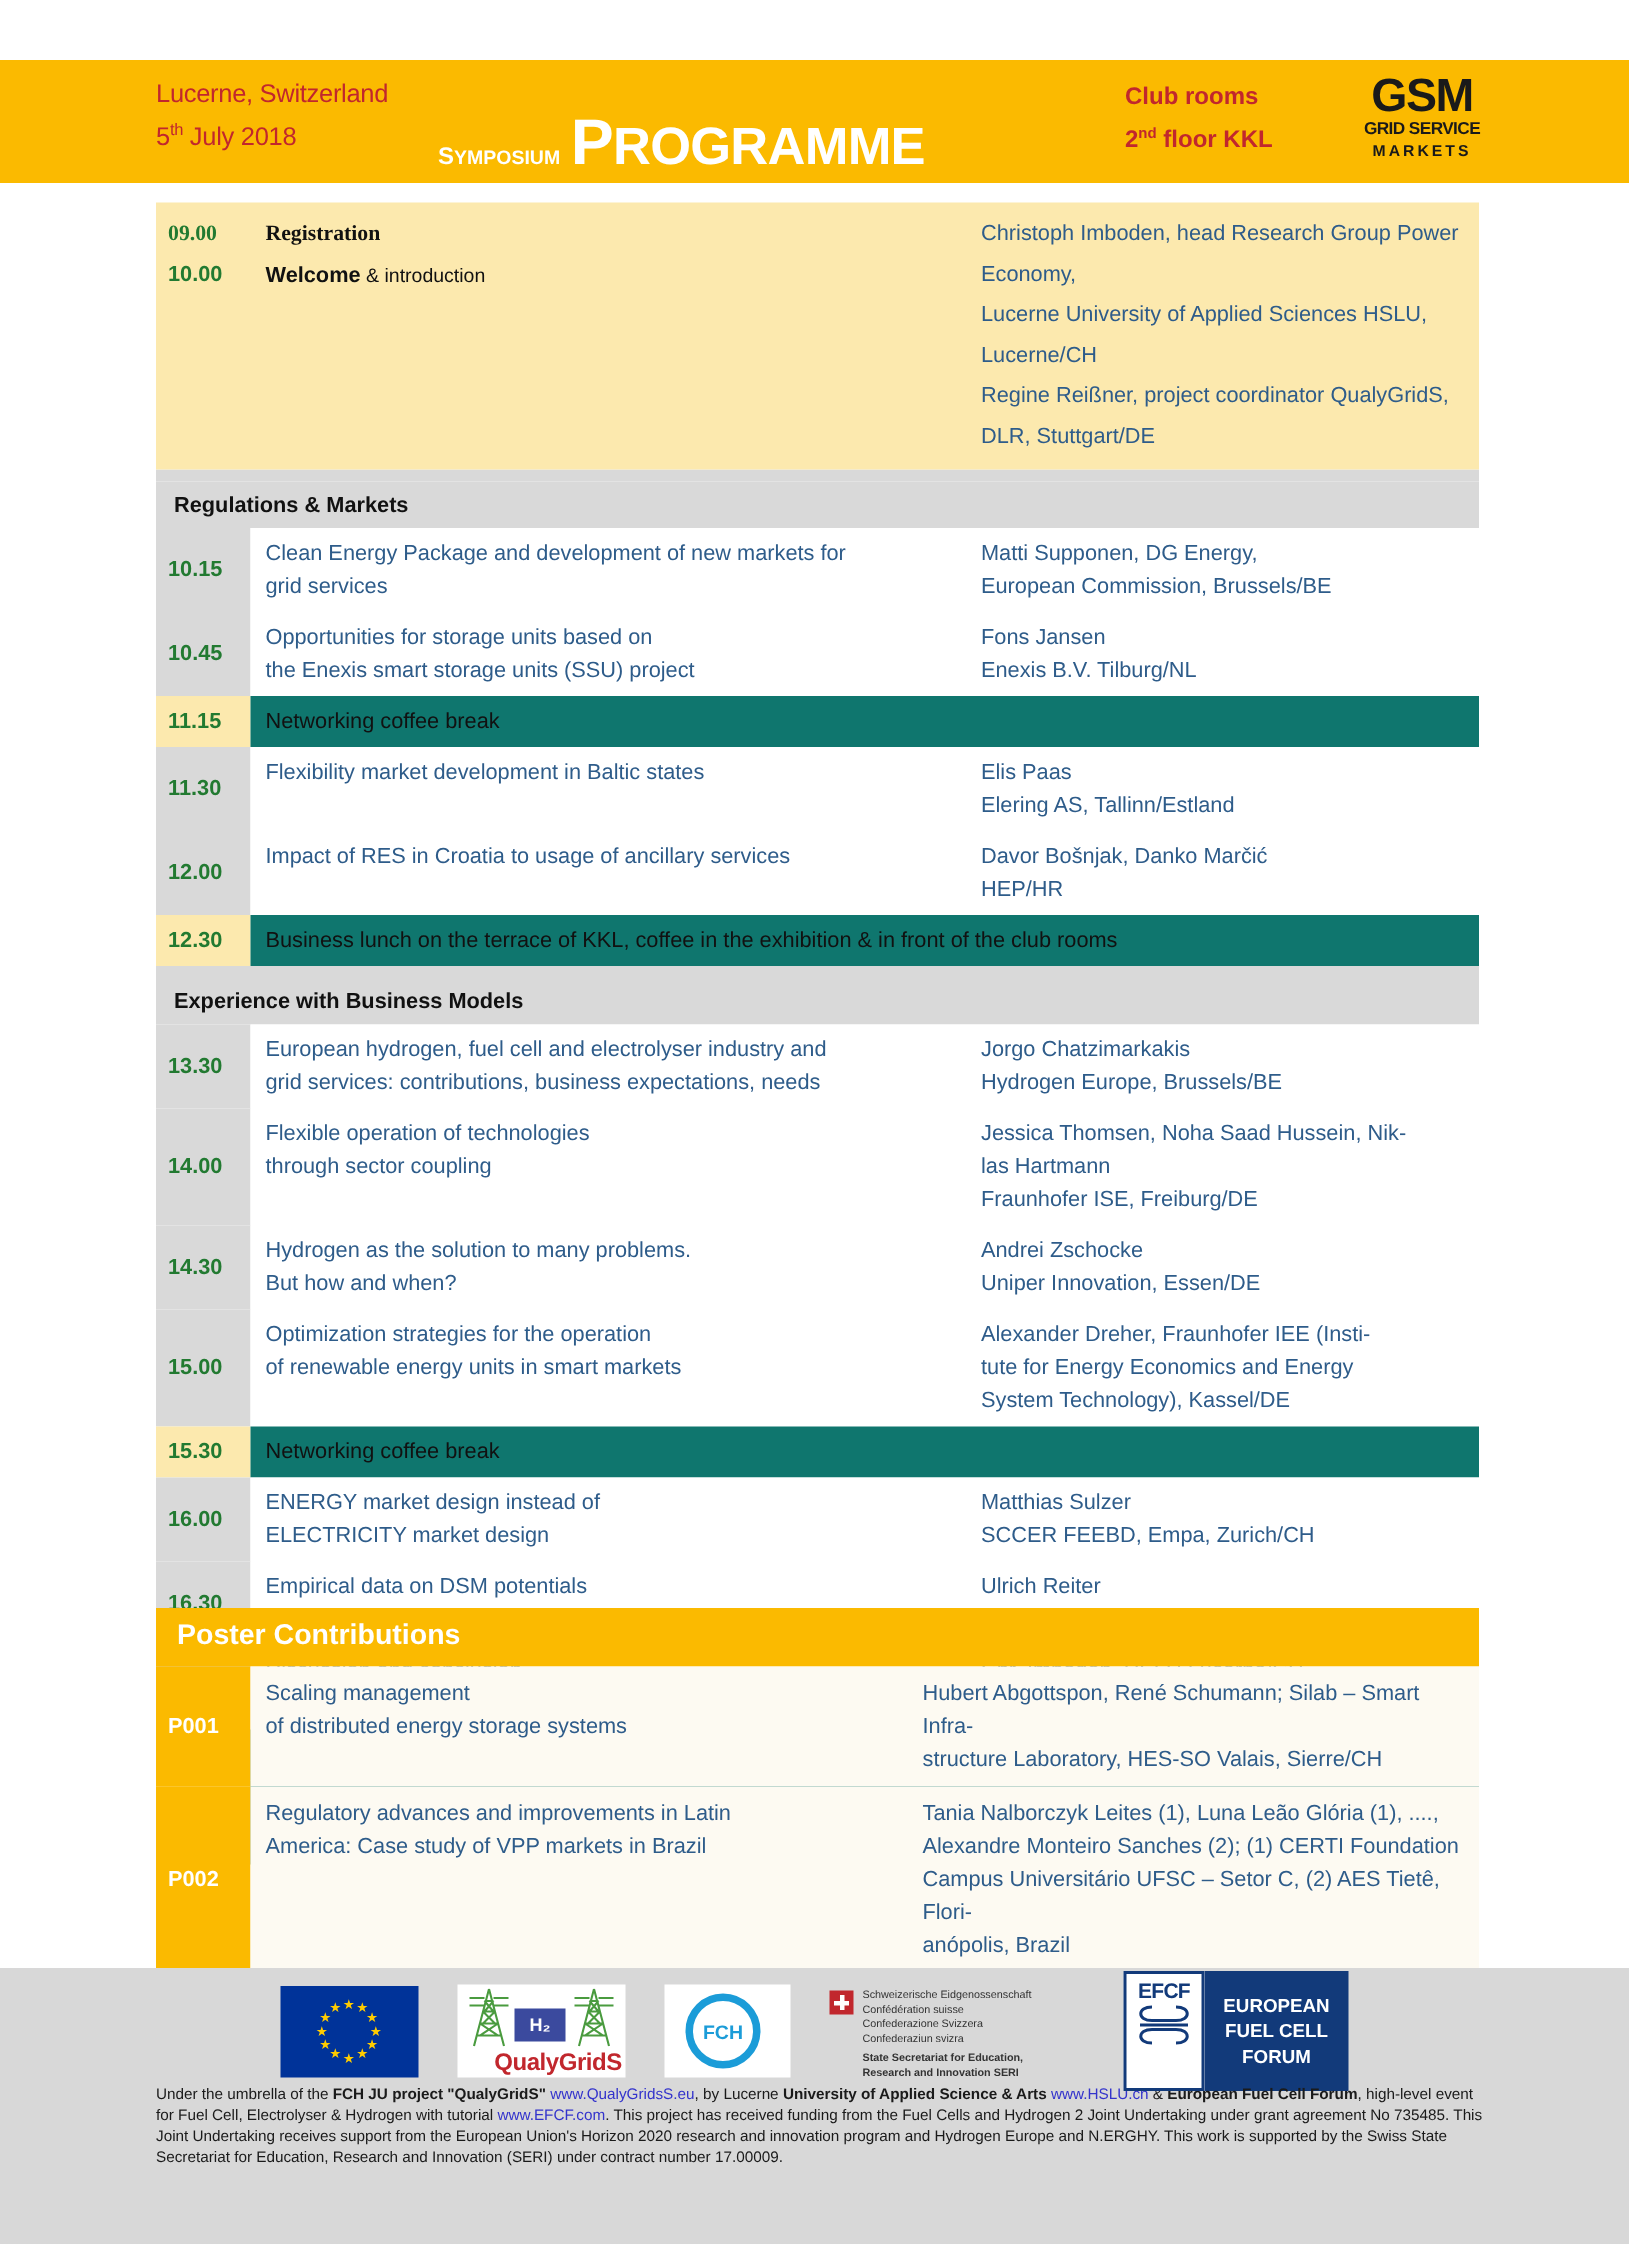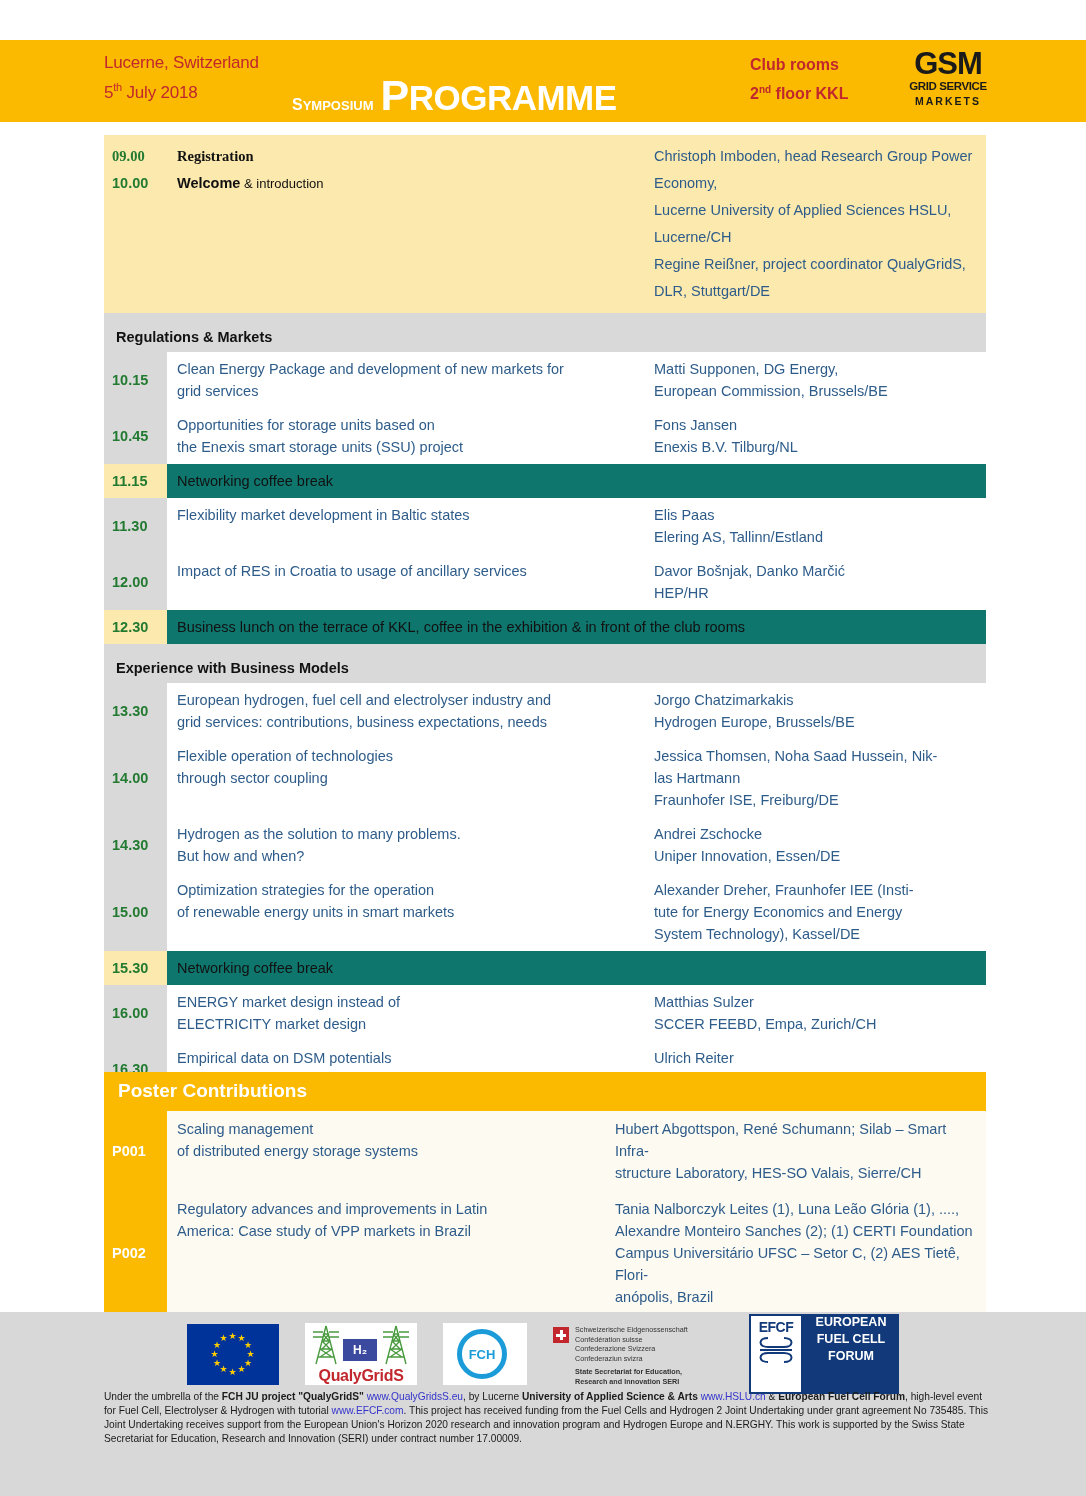--- a/index.html
+++ b/index.html
@@ -249,21 +249,21 @@
     position: absolute;
     color: #FFCC00;
     font-size: 9px;
     line-height: 9px;
   }
 
   .qg-logo { width: 112px; height: 62px; background:#ffffff; position: relative; }
   .qg-text {
     position: absolute; bottom: 0; left: 0; width: 112px;
     text-align: center; color: #C1272D;
-    font-weight: bold; font-size: 16px; letter-spacing: -0.3px;
+    font-weight: bold; font-size: 16px; letter-spacing: -0.3px; padding-left: 11px;
   }
   .pylon {
     position: absolute; top: 2px; width: 30px; height: 40px;
   }
   .h2box {
     position: absolute; left: 38px; top: 16px;
     width: 34px; height: 22px; background: #3B4A9E;
     color: #ffffff; font-size: 12px; font-weight: bold;
     display: flex; align-items: center; justify-content: center;
   }
@@ -302,21 +302,21 @@
 
   .efcf-logo { width: 150px; height: 80px; display:flex; }
   .efcf-left {
     width: 54px; background: #ffffff; border: 2px solid #123A7A;
     box-sizing: border-box; position: relative;
     display:flex; flex-direction: column; align-items:center; justify-content: flex-start;
   }
   .efcf-word { color:#123A7A; font-weight:bold; font-size: 14px; margin-top: 3px; letter-spacing:-0.5px;}
   .efcf-right {
     width: 96px; background: #123A7A; color:#fff;
-    display:flex; flex-direction: column; align-items:center; 
+    display:flex; flex-direction: column; align-items:center; justify-content: center;
     font-weight: bold; font-size: 12.5px; line-height: 17px;
   }
 
   .footer-text {
     padding: 6px 96px 0 104px;
     font-size: 10.2px;
     line-height: 14px;
     color: #1a1a1a;
     text-align: left;
   }

